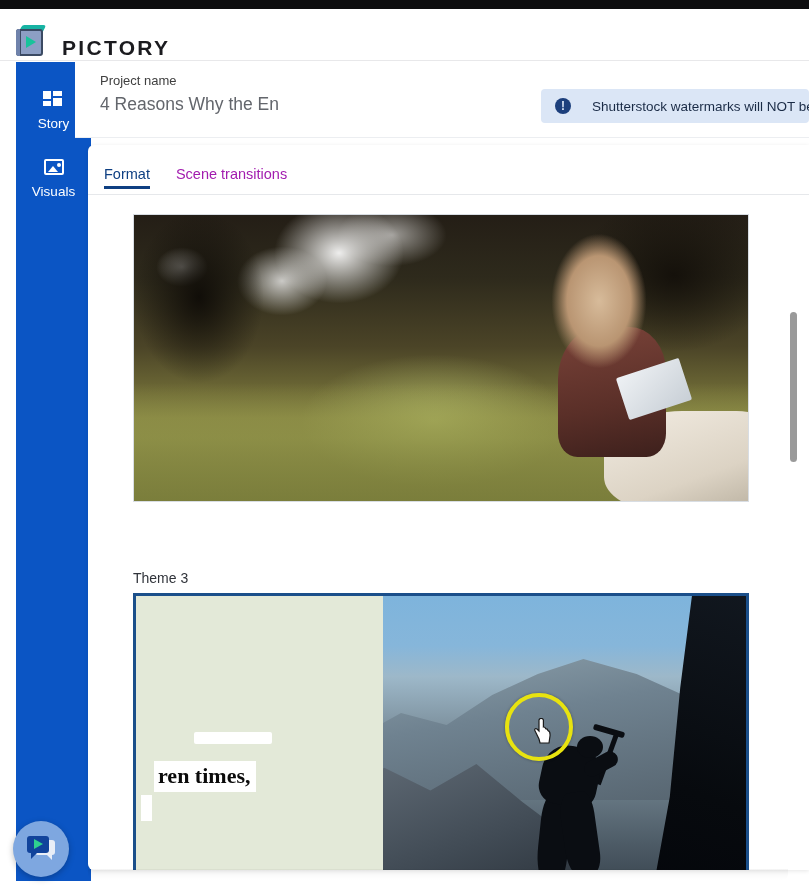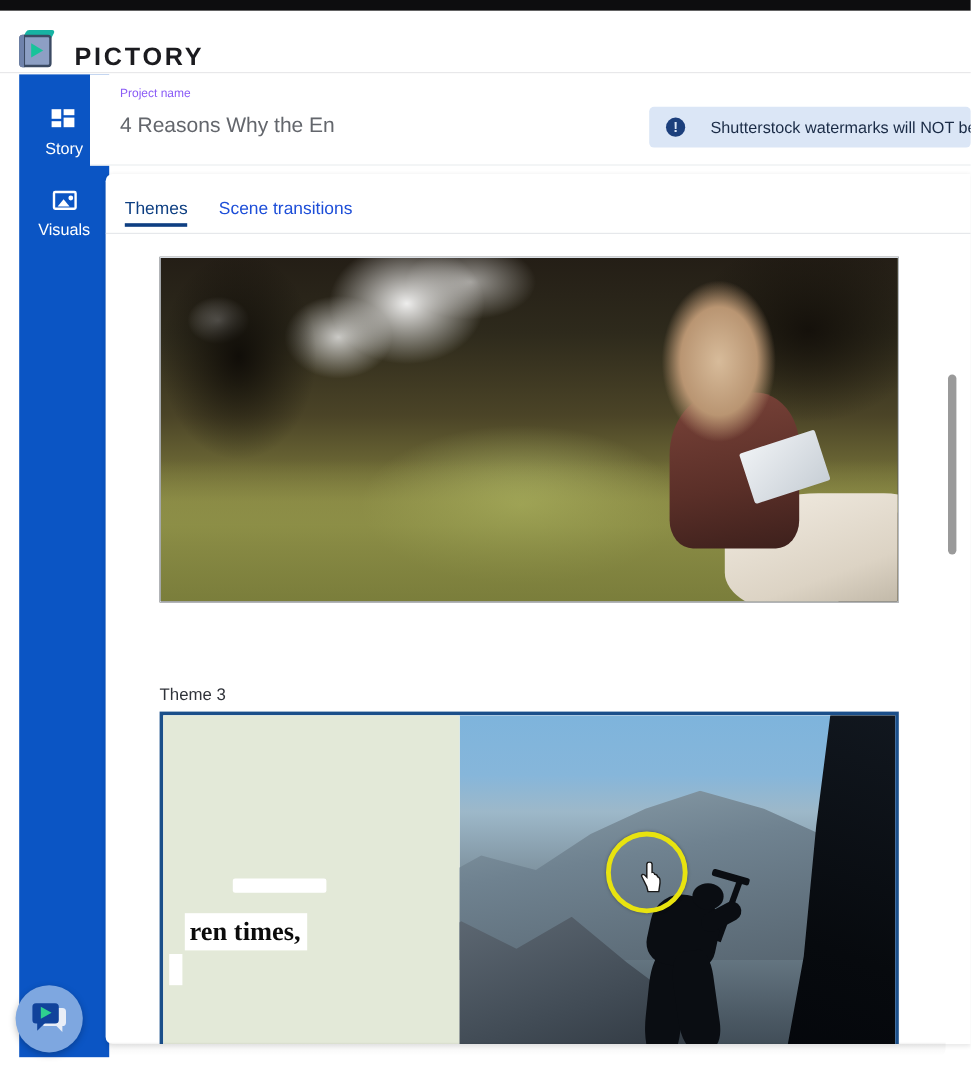--- a/index.html
+++ b/index.html
@@ -235,22 +235,22 @@
     position: absolute;
     top: 62px; left: 75px;
     width: 734px;
     height: 76px;
     background: #ffffff;
     border-bottom: 1px solid #eceef1;
   }
   .project-label {
     position: absolute;
     left: 25px; top: 11px;
-    font-size: 10px;
-    color: #8b5cf6;
+    font-size: 13px;
+    color: #404040;
   }
   .project-value {
     position: absolute;
     left: 25px; top: 32px;
     font-size: 17.5px;
     color: #63666c;
     cursor: text;
   }
   .watermark-banner {
     position: absolute;
@@ -298,21 +298,21 @@
     top: 0; left: 0;
     width: 721px; height: 50px;
     border-bottom: 1px solid #e6e8eb;
     display: flex;
     align-items: center;
     padding-left: 16px;
     gap: 26px;
   }
   .tab {
     font-size: 14.5px;
-    color: #1d4ed8;
+    color: #a21caf;
     cursor: pointer;
     height: 50px;
     display: flex; align-items: center;
     position: relative;
     padding-top: 8px;
   }
   .tab.active { color: #0e3f82; }
   .tab.active:after {
     content: '';
     position: absolute;
@@ -648,21 +648,21 @@
 
     <div class="watermark-banner">
       <div class="info-icon">!</div>
       <div class="watermark-text">Shutterstock watermarks will NOT be pr</div>
     </div>
   </div>
 
   <div class="content-panel">
 
     <div class="tabs-row">
-      <div class="tab active">Themes</div>
+      <div class="tab active">Format</div>
       <div class="tab">Scene transitions</div>
     </div>
 
     <div class="themes-scroll">
 
       <div class="theme-card" id="theme-card-1">
         <div class="scene-park">
           <div class="park-tree-l"></div>
           <div class="park-tree-r"></div>
           <div class="park-ground"></div>

